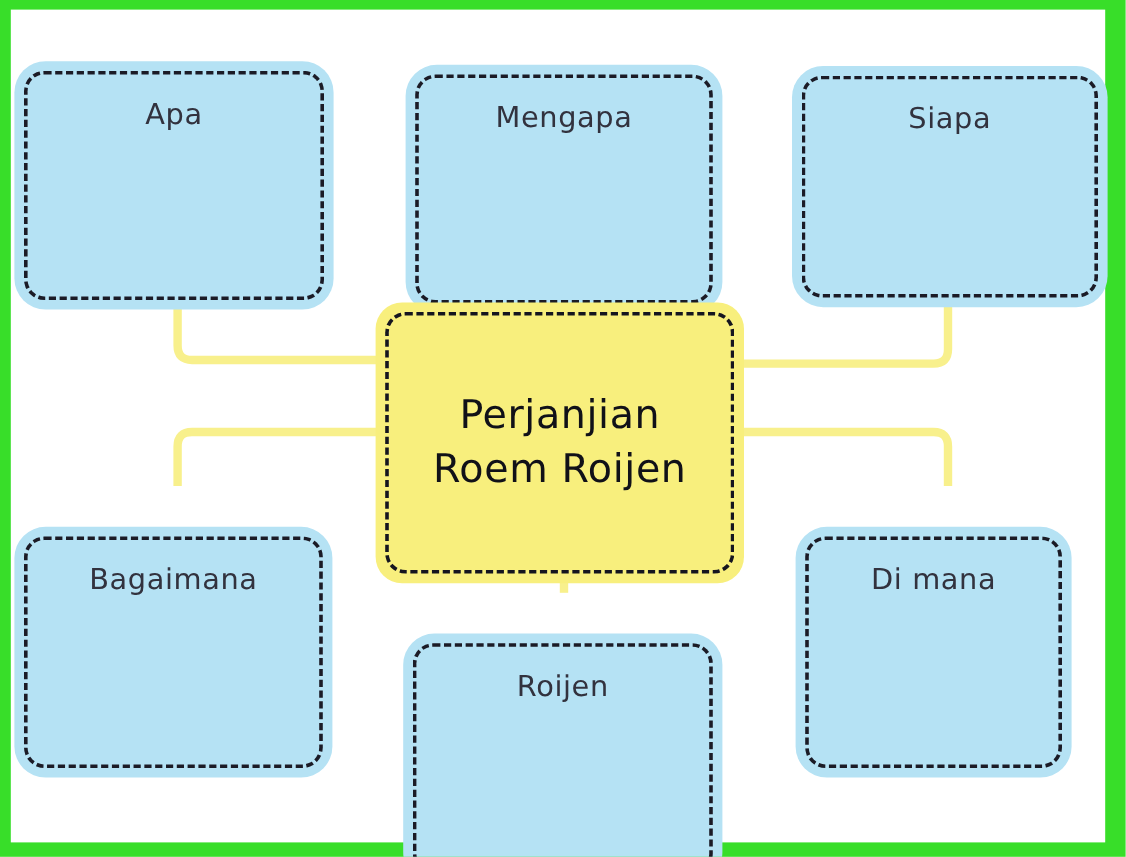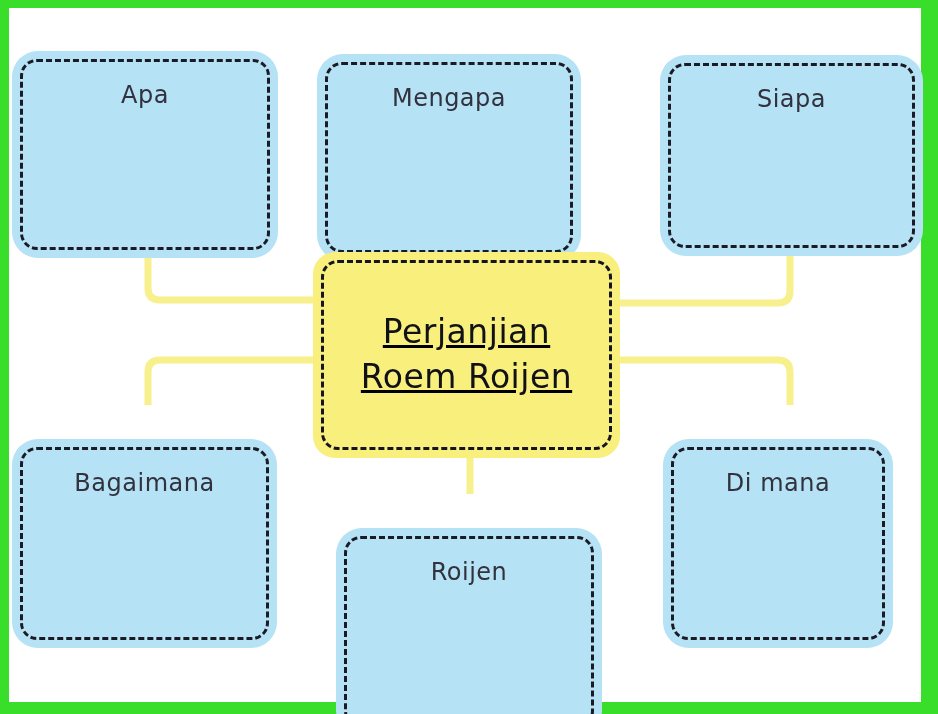--- a/index.html
+++ b/index.html
@@ -78,31 +78,31 @@
       <path d="M315 360 L160 360 Q148 360 148 372 L148 405"></path>
       <path d="M618 360 L778 360 Q790 360 790 372 L790 405"></path>
     </g>
   </svg>
 
   <div class="node blue" style="left:12px; top:15px; width:266px; height:207px;">
     <div class="dash"></div>
     <span class="label">Apa</span>
   </div>
 
-  <div class="node blue" style="left:317px; top:18px; width:264px; height:207px;padding-left:15px;">
+  <div class="node blue" style="left:338px; top:18px; width:264px; height:207px;padding-left:15px;">
     <div class="dash"></div>
     <span class="label">Mengapa</span>
   </div>
 
   <div class="node blue" style="left:660px; top:19px; width:263px; height:201px;">
     <div class="dash"></div>
     <span class="label">Siapa</span>
   </div>
 
-  <div class="node yellow" style="left:313px; top:252px; width:307px; height:206px;text-decoration:underline;">
+  <div class="node yellow" style="left:313px; top:252px; width:307px; height:234px;">
     <div class="dash" style="border-color:#15151F;"></div>
     <span class="label">Perjanjian Roem Roijen</span>
   </div>
 
   <div class="node blue" style="left:12px; top:403px; width:265px; height:209px;">
     <div class="dash"></div>
     <span class="label">Bagaimana</span>
   </div>
 
   <div class="node blue" style="left:663px; top:403px; width:230px; height:209px;">

